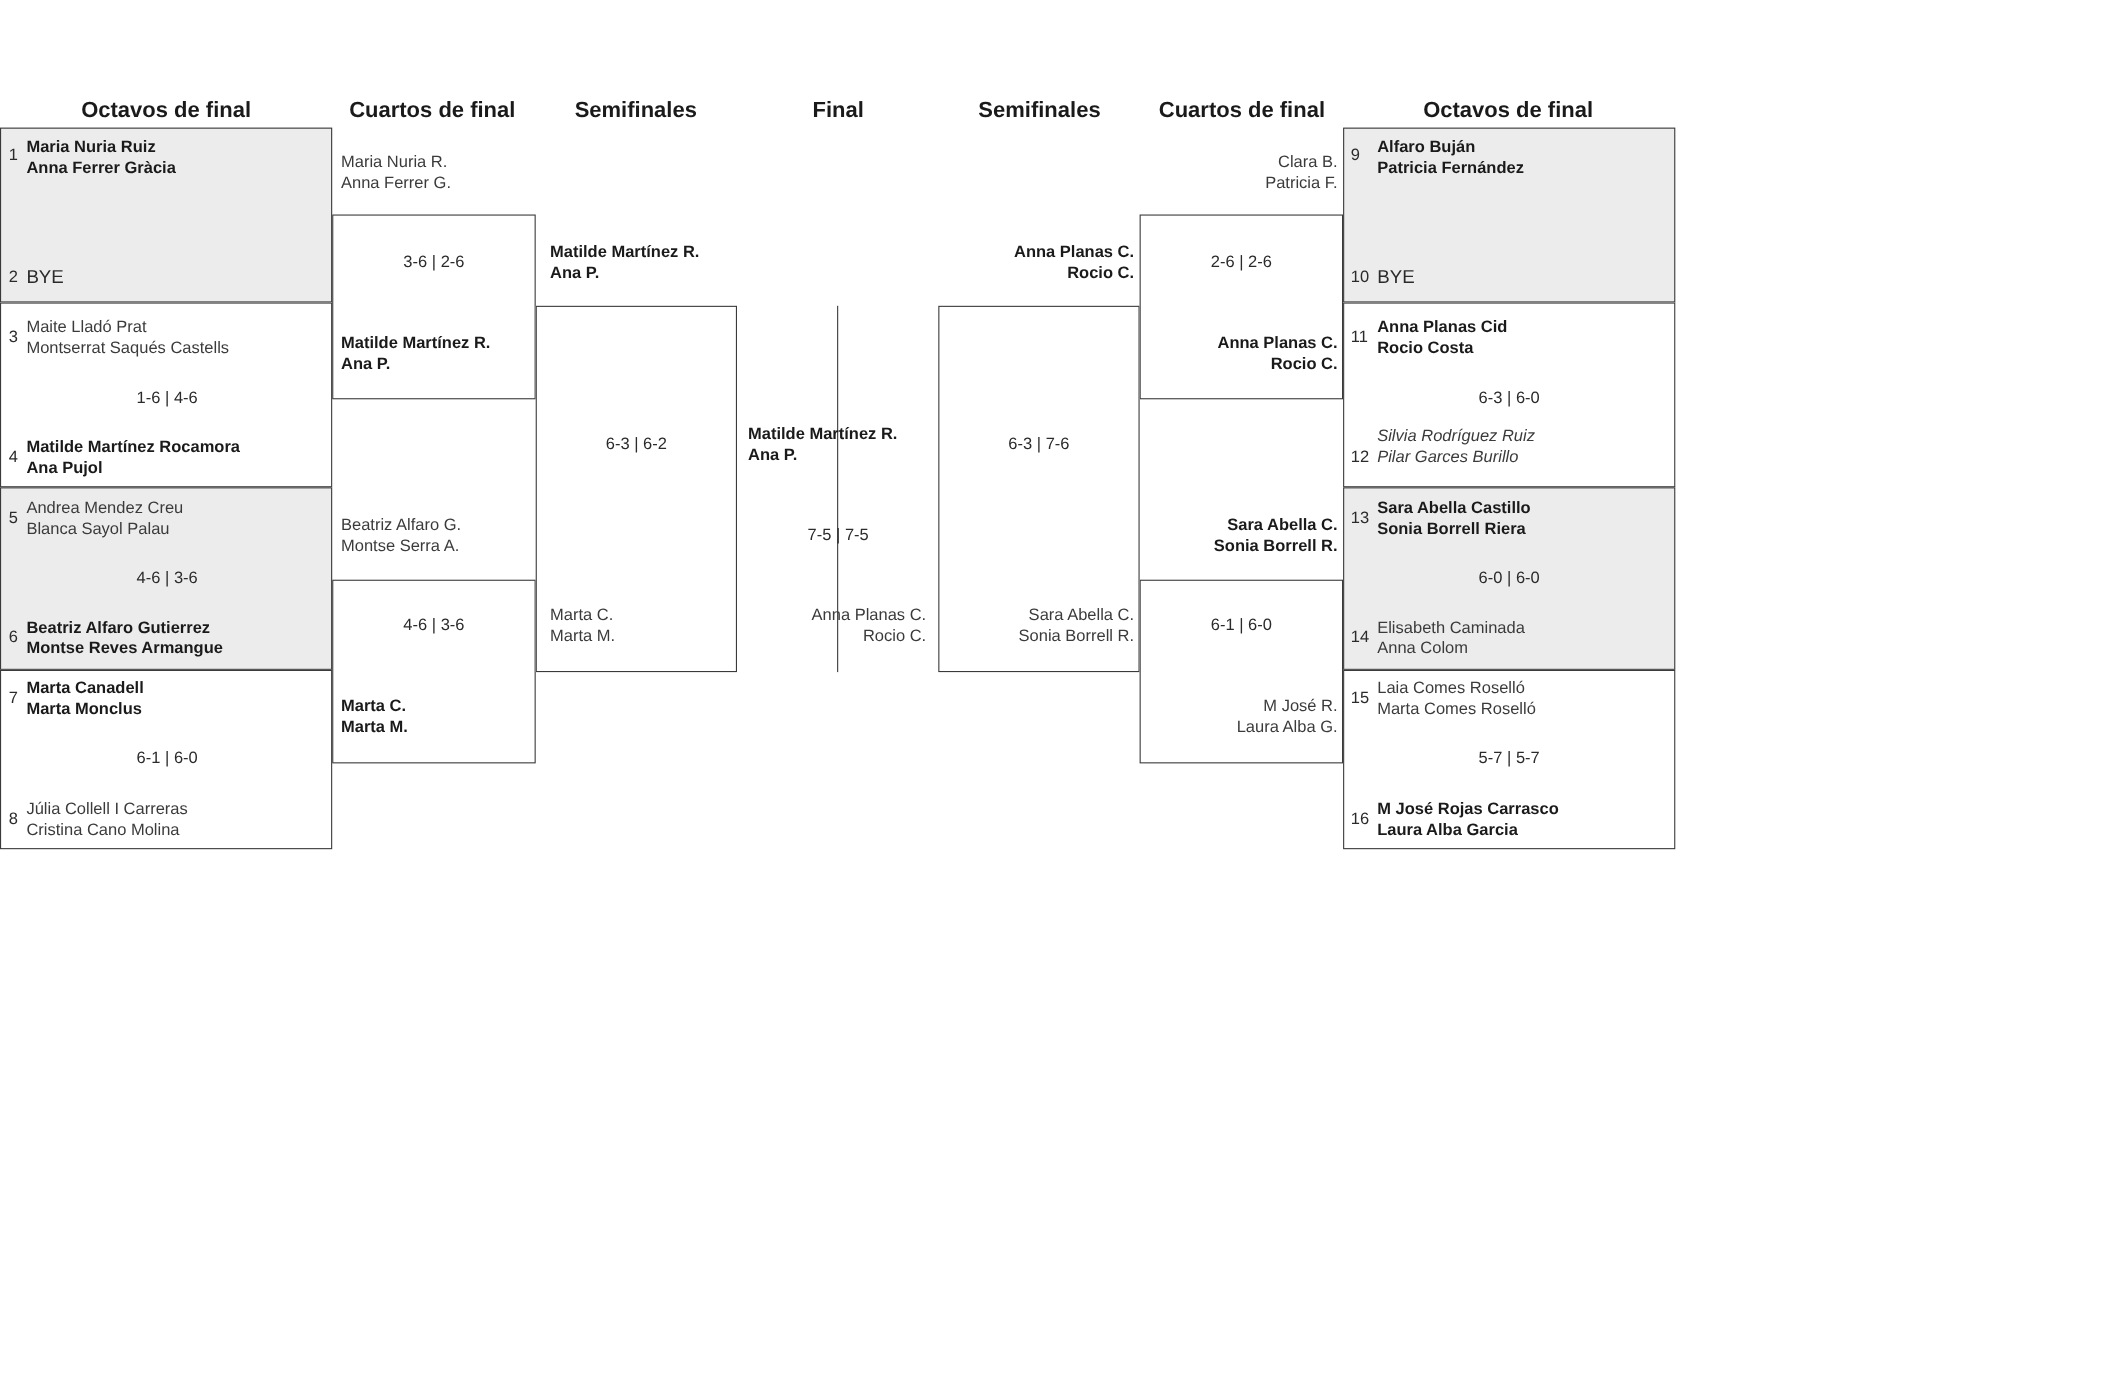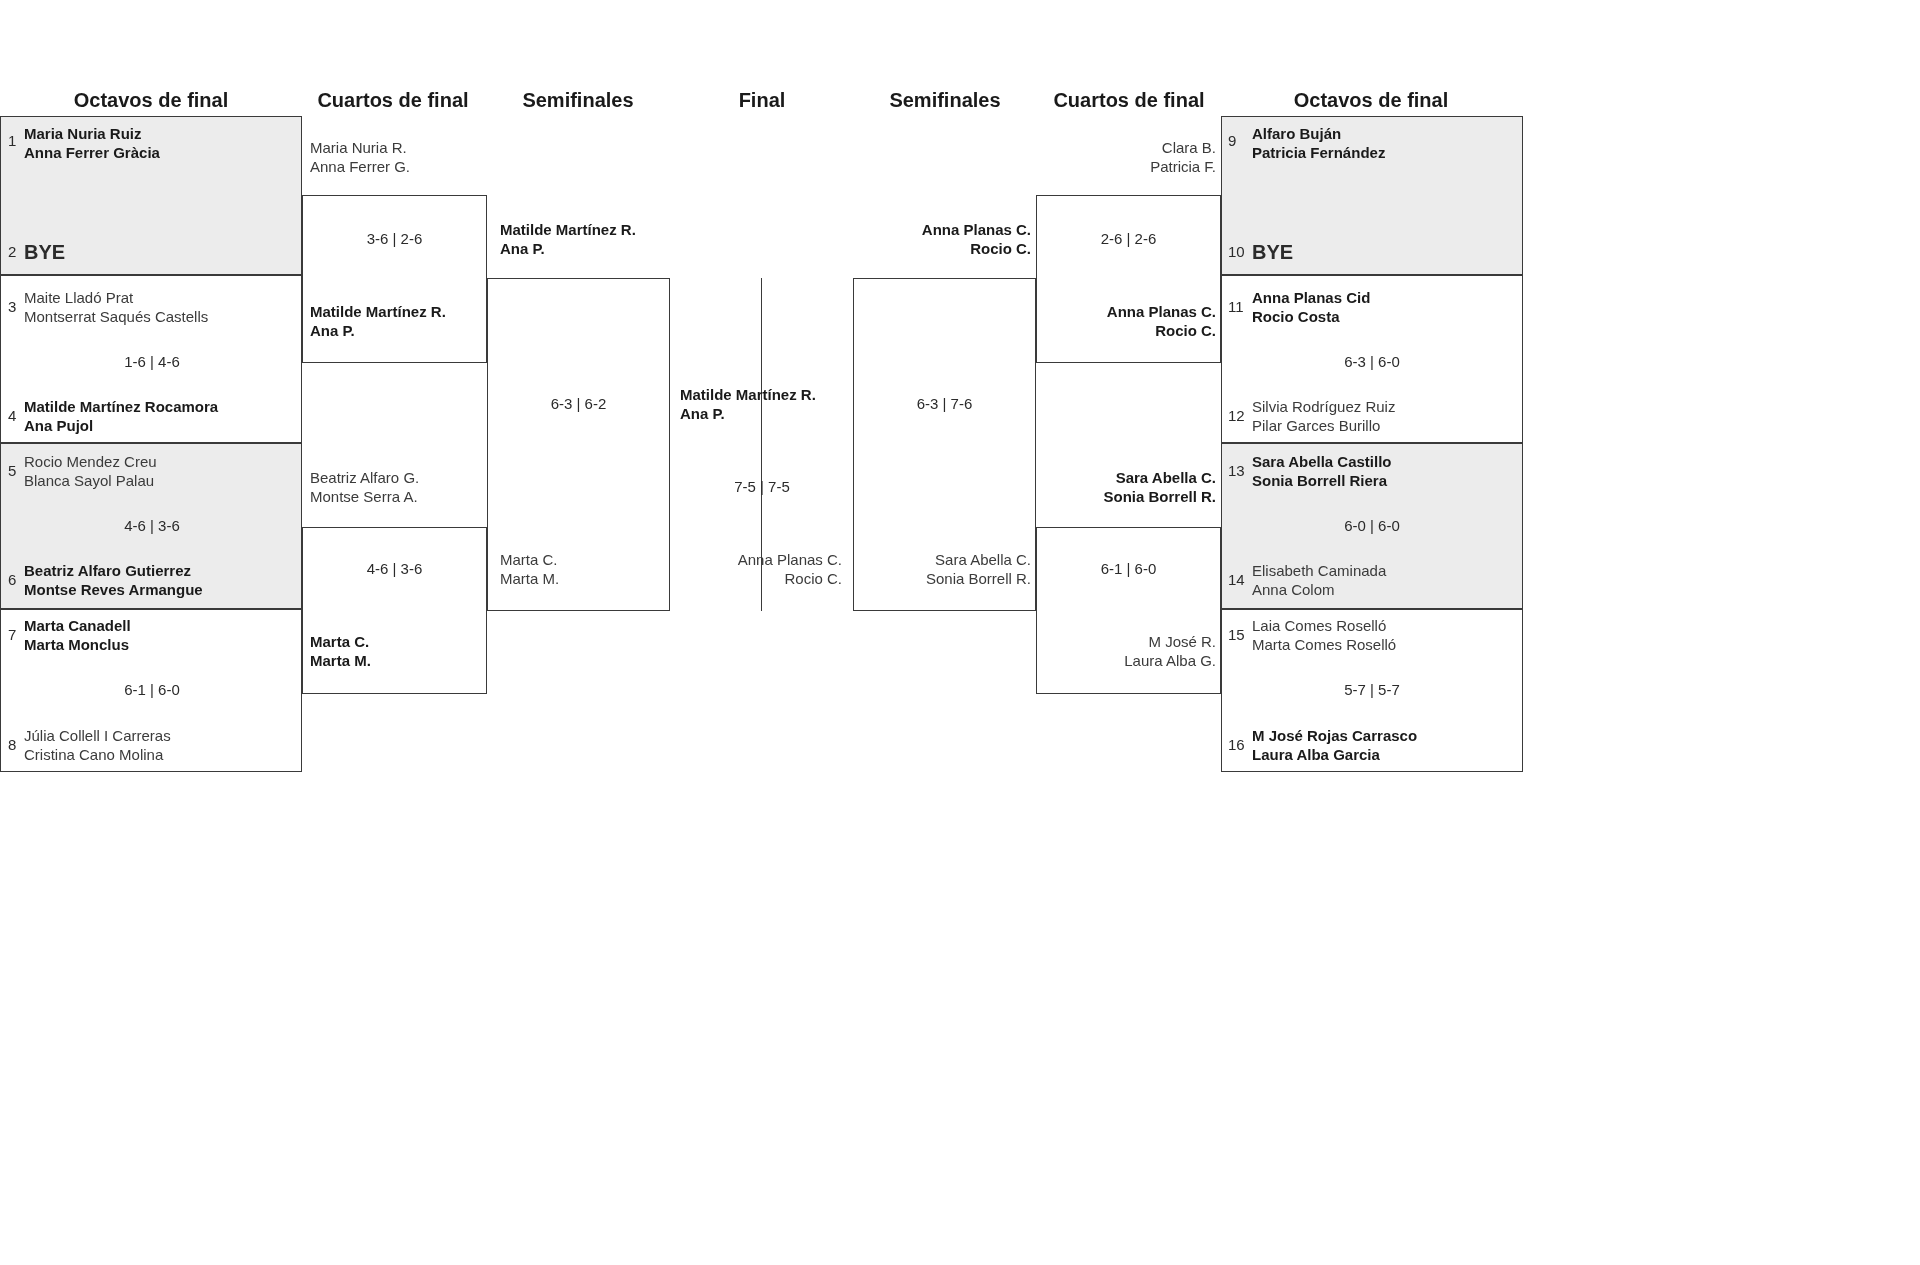--- a/index.html
+++ b/index.html
@@ -57,21 +57,21 @@
   
   .score {
     position: absolute;
     font-size: 15px;
     color: #2b2b2b;
     line-height: 18px;
     white-space: nowrap;
     text-align: center;
   }
 
-  .bye { position: absolute; font-size: 20px; color: #2b2b2b; line-height: 18px; font-weight: bold; }
+  .bye { position: absolute; font-size: 17px; color: #2b2b2b; line-height: 18px; }
 </style>
 </head>
 <body>
 
 <div id="root">
 
   <div class="title-block">
   </div>
 
   <div class="round-hdr" style="left:51px;  top:89px; width:200px;">Octavos de final</div>
@@ -105,21 +105,21 @@
   <div class="pair lose" style="left:24px; top:288px;">
     <div>Maite Lladó Prat</div>
     <div>Montserrat Saqués Castells</div>
   </div>
   <div class="pair win" style="left:24px; top:397px;">
     <div>Matilde Martínez Rocamora</div>
     <div>Ana Pujol</div>
   </div>
 
   <div class="pair lose" style="left:24px; top:452px;">
-    <div>Rocio Mendez Creu</div>
+    <div>Andrea Mendez Creu</div>
     <div>Blanca Sayol Palau</div>
   </div>
   <div class="pair win" style="left:24px; top:561px;">
     <div>Beatriz Alfaro Gutierrez</div>
     <div>Montse Reves Armangue</div>
   </div>
 
   <div class="pair win" style="left:24px; top:616px;">
     <div>Marta Canadell</div>
     <div>Marta Monclus</div>
@@ -235,21 +235,21 @@
   <div class="pair win" style="left:1252px; top:124px;">
     <div>Alfaro Buján</div>
     <div>Patricia Fernández</div>
   </div>
   <div class="bye" style="left:1252px; top:243px;">BYE</div>
 
   <div class="pair win" style="left:1252px; top:288px;">
     <div>Anna Planas Cid</div>
     <div>Rocio Costa</div>
   </div>
-  <div class="pair lose" style="left:1252px; top:397px;">
+  <div class="pair lose" style="left:1252px; top:387px;font-style:italic;">
     <div>Silvia Rodríguez Ruiz</div>
     <div>Pilar Garces Burillo</div>
   </div>
 
   <div class="pair win" style="left:1252px; top:452px;">
     <div>Sara Abella Castillo</div>
     <div>Sonia Borrell Riera</div>
   </div>
   <div class="pair lose" style="left:1252px; top:561px;">
     <div>Elisabeth Caminada</div>

